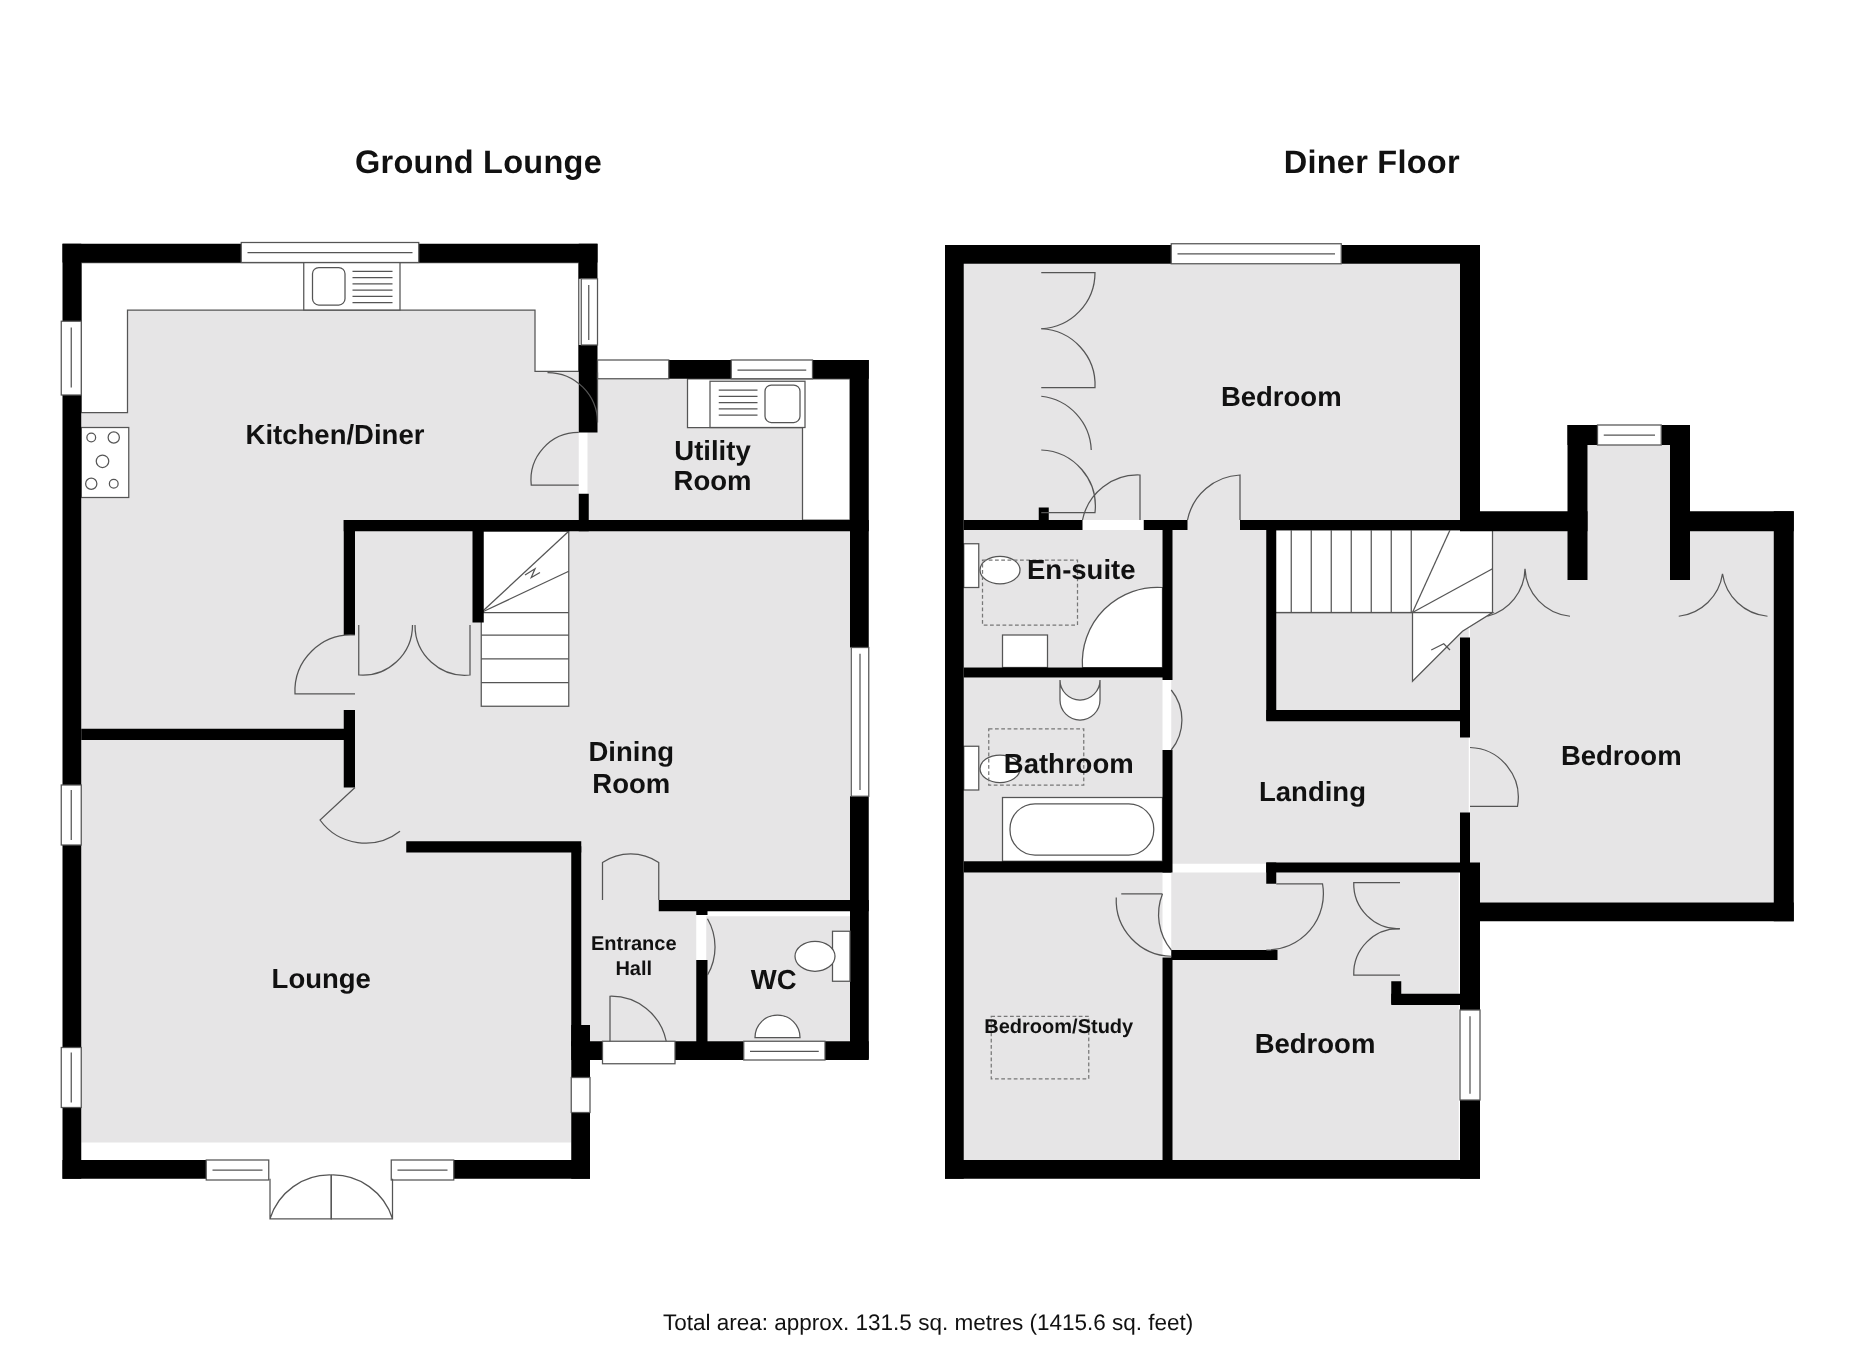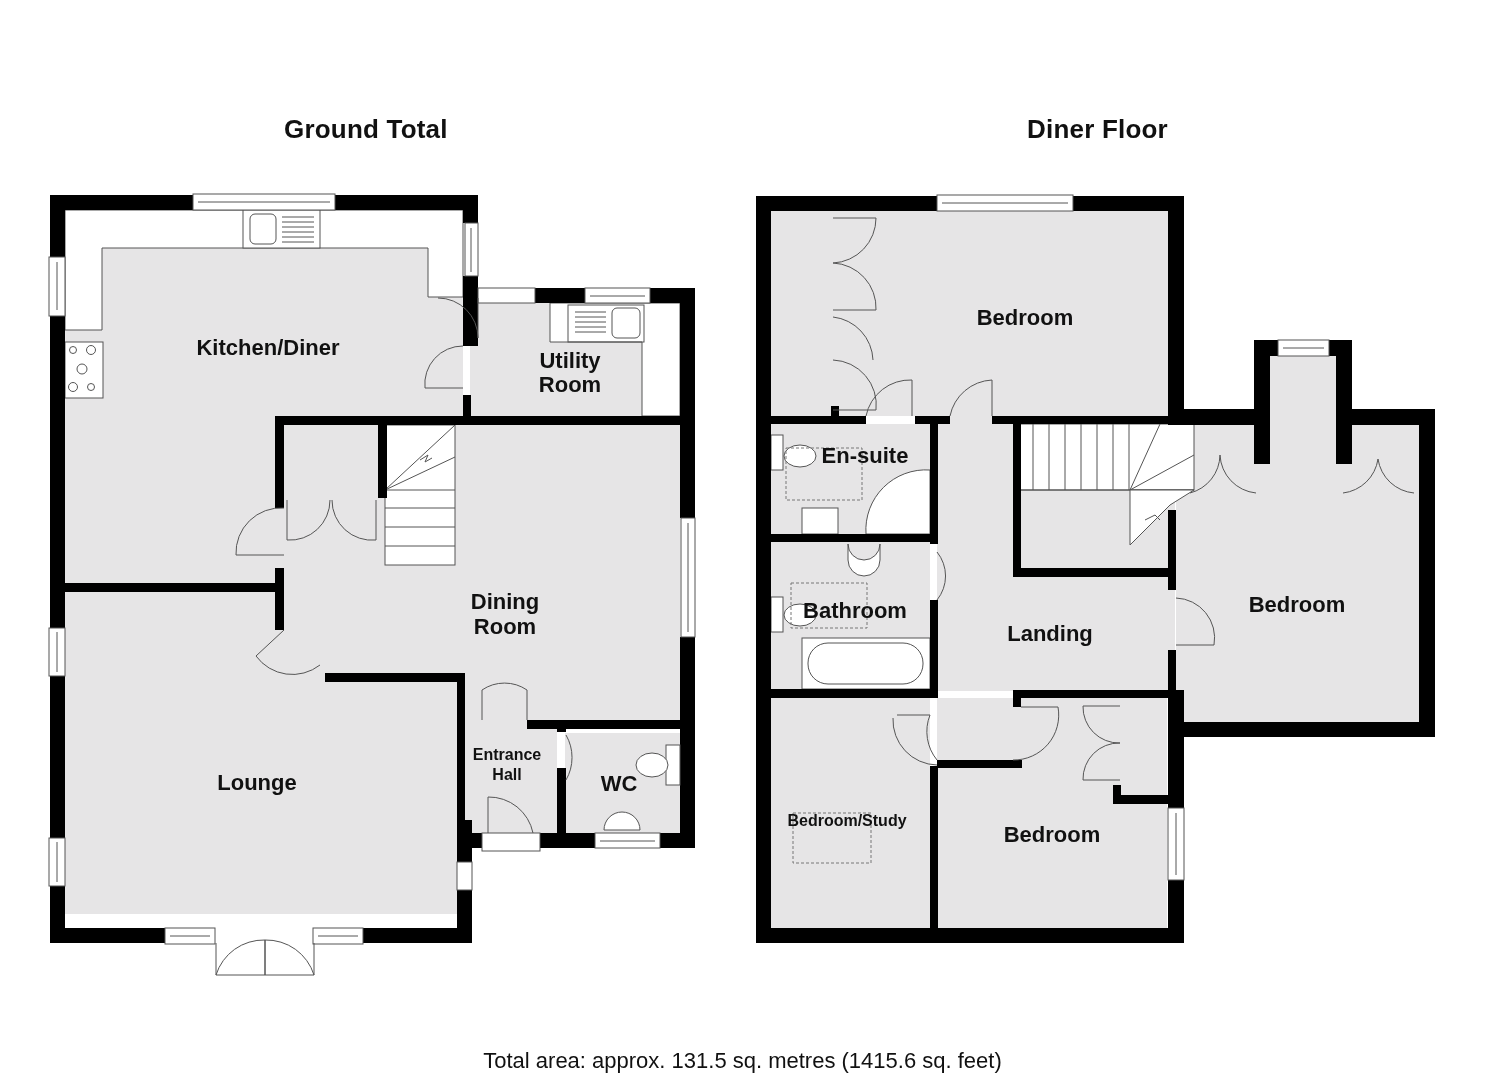--- a/index.html
+++ b/index.html
@@ -1,30 +1,30 @@
 <!DOCTYPE html>
 <html><head>
 <meta charset="utf-8">
 <style>
   html, body { margin: 0; padding: 0; background: #ffffff; }
   body { width: 1485px; height: 1080px; position: relative; overflow: hidden; font-family: "Liberation Sans", sans-serif; }
   .floor-title { position: absolute; top: 114px; font-weight: bold; font-size: 26px; color: #111; letter-spacing: 0.2px; }
-  .total-area { position: absolute; left: 0; width: 1485px; top: 1048px; text-align: center; font-size: 22px; color: #111; }
+  .total-area { position: absolute; left: 0; width: 1485px; top: 1048px; text-align: center; font-size: 18px; color: #111; }
   svg { position: absolute; left: 0; top: 0; }
   .room-label { font-family: "Liberation Sans", sans-serif; font-weight: bold; fill: #111; text-anchor: middle; }
   .fl { fill: #e6e5e6; }
   .wall { fill: #000; }
   .thin { fill: none; stroke: #555; stroke-width: 1; }
   .white { fill: #fff; stroke: #555; stroke-width: 1; }
   .dash { fill: none; stroke: #777; stroke-width: 1; stroke-dasharray: 3 2; }
 </style>
 </head>
 <body>
 
-<div class="floor-title" style="left:284px;">Ground Total</div>
+<div class="floor-title" style="left:284px;">Ground Lounge</div>
 <div class="floor-title" style="left:1027px;">Diner Floor</div>
 
 <svg width="1485" height="1080" viewBox="0 0 1485 1080">
 
   <g>
 
     <rect class="fl" x="65" y="210" width="398" height="375"></rect>
     <rect class="fl" x="470" y="303" width="210" height="113"></rect>
     <rect class="fl" x="283" y="424" width="397" height="298"></rect>
     <rect class="fl" x="65" y="592" width="392" height="322"></rect>

